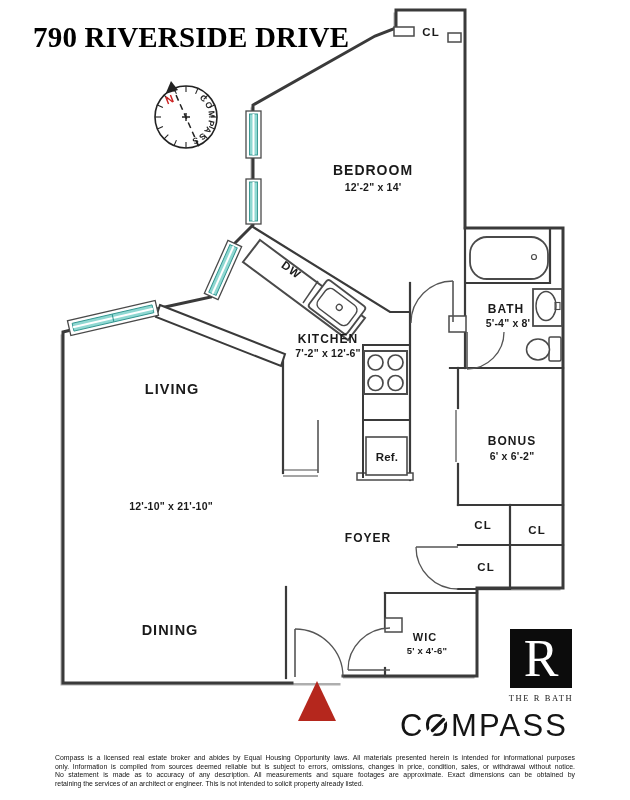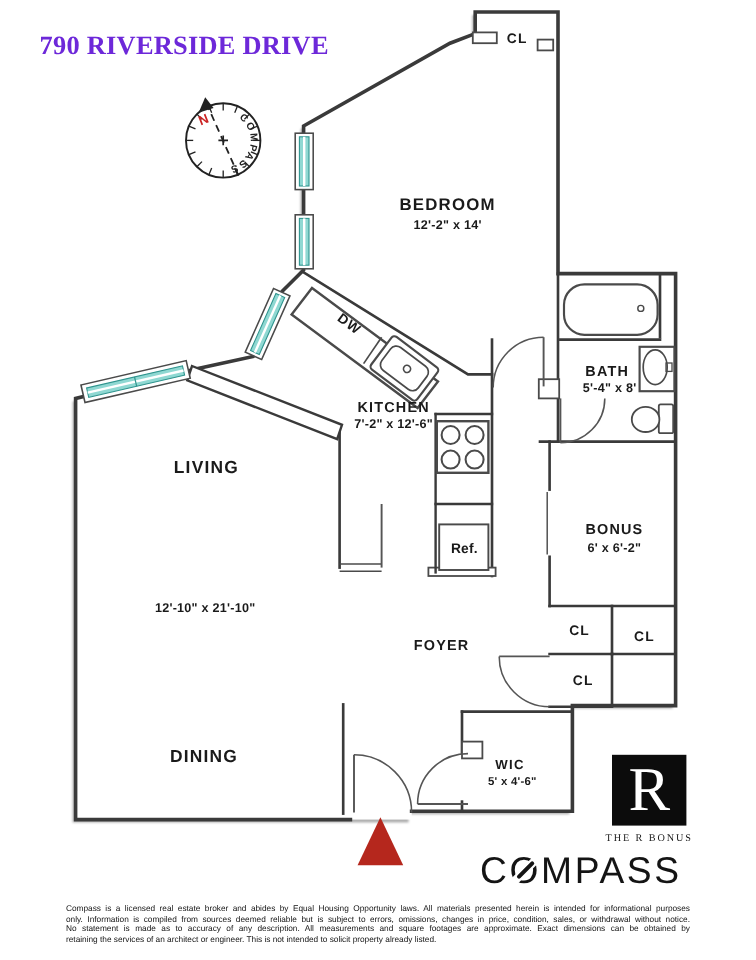--- a/index.html
+++ b/index.html
@@ -1,19 +1,19 @@
 <!DOCTYPE html>
 <html><head>
 <meta charset="utf-8">
 <style>
   html,body{margin:0;padding:0;background:#ffffff;}
   .page{position:relative;width:630px;height:800px;background:#ffffff;overflow:hidden;
         font-family:"Liberation Sans",sans-serif;}
   .title{position:absolute;left:33px;top:24px;font-family:"Liberation Serif",serif;
-         font-weight:bold;color:#6d28d9;line-height:27px;font-size:22px;letter-spacing:.2px;}
+         font-weight:bold;color:#000000;line-height:27px;font-size:29px;letter-spacing:.2px;}
   .plan-svg{position:absolute;left:0;top:0;}
   .wall{fill:none;stroke:#3a3a3a;stroke-linecap:square;stroke-linejoin:miter;}
   .thin{stroke:#4a4a4a;}
   .fixture{fill:#ffffff;stroke:#4a4a4a;}
   .arc{fill:none;stroke:#555;stroke-width:1.3;}
   .leaf{stroke:#555;stroke-width:1.6;}
   .room-lbl{fill:#1a1a1a;font-weight:bold;letter-spacing:1px;}
   .dim-lbl{fill:#1a1a1a;font-weight:bold;letter-spacing:.2px;}
   .brand-r-box{position:absolute;left:510px;top:629px;width:62px;height:59px;background:#0c0c0c;
                display:flex;align-items:center;justify-content:center;}
@@ -225,21 +225,21 @@
       <text class="room-lbl" x="486" y="571" font-size="11.5" letter-spacing="0.5">CL</text>
 
       <text class="room-lbl" x="0" y="0" font-size="11.5" transform="translate(289,273) rotate(36.5)">DW</text>
       <text class="dim-lbl" x="387" y="461" font-size="11.5" font-weight="normal">Ref.</text>
     </g>
   </svg>
 
   <div class="brand-r-box">
     <span class="brand-r">R</span>
   </div>
-  <div class="brand-team">THE R BONUS</div>
+  <div class="brand-team">THE R BATH</div>
 
   <svg class="wordmark" width="180" height="38" viewBox="0 0 180 38">
     <text x="1" y="29" font-family="Liberation Sans, sans-serif" font-size="31" font-weight="500" letter-spacing="2.2" fill="#141414">COMPASS</text>
     <path d="M31,26 L47,10" stroke="#ffffff" stroke-width="7" stroke-linecap="round" fill="none"></path>
     <path d="M33.5,23.5 L44.5,12.5" stroke="#141414" stroke-width="3.4" stroke-linecap="round" fill="none"></path>
   </svg>
 
   <div class="disclaimer">
     <div class="just">Compass is a licensed real estate broker and abides by Equal Housing Opportunity laws. All materials presented herein is intended for informational purposes</div>
     <div class="just">only. Information is compiled from sources deemed reliable but is subject to errors, omissions, changes in price, condition, sales, or withdrawal without notice.</div>

